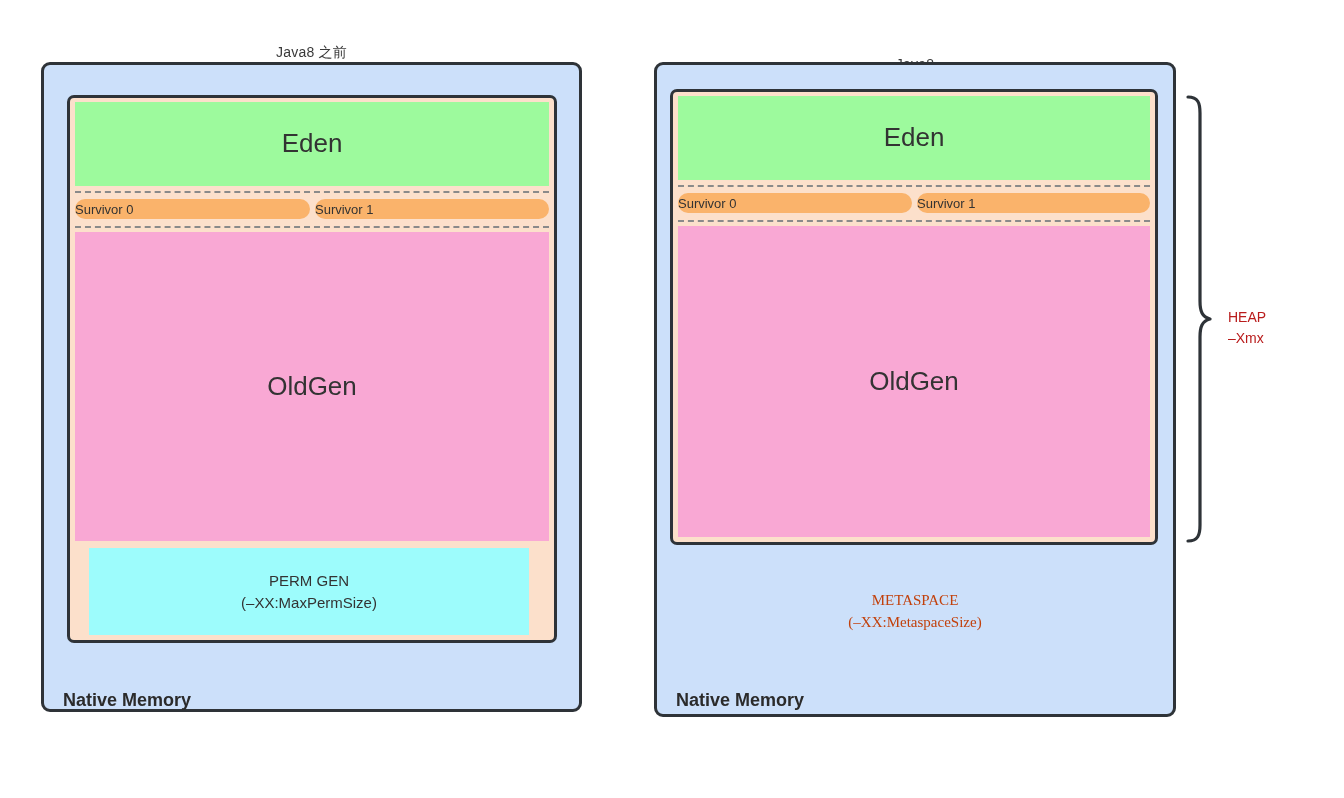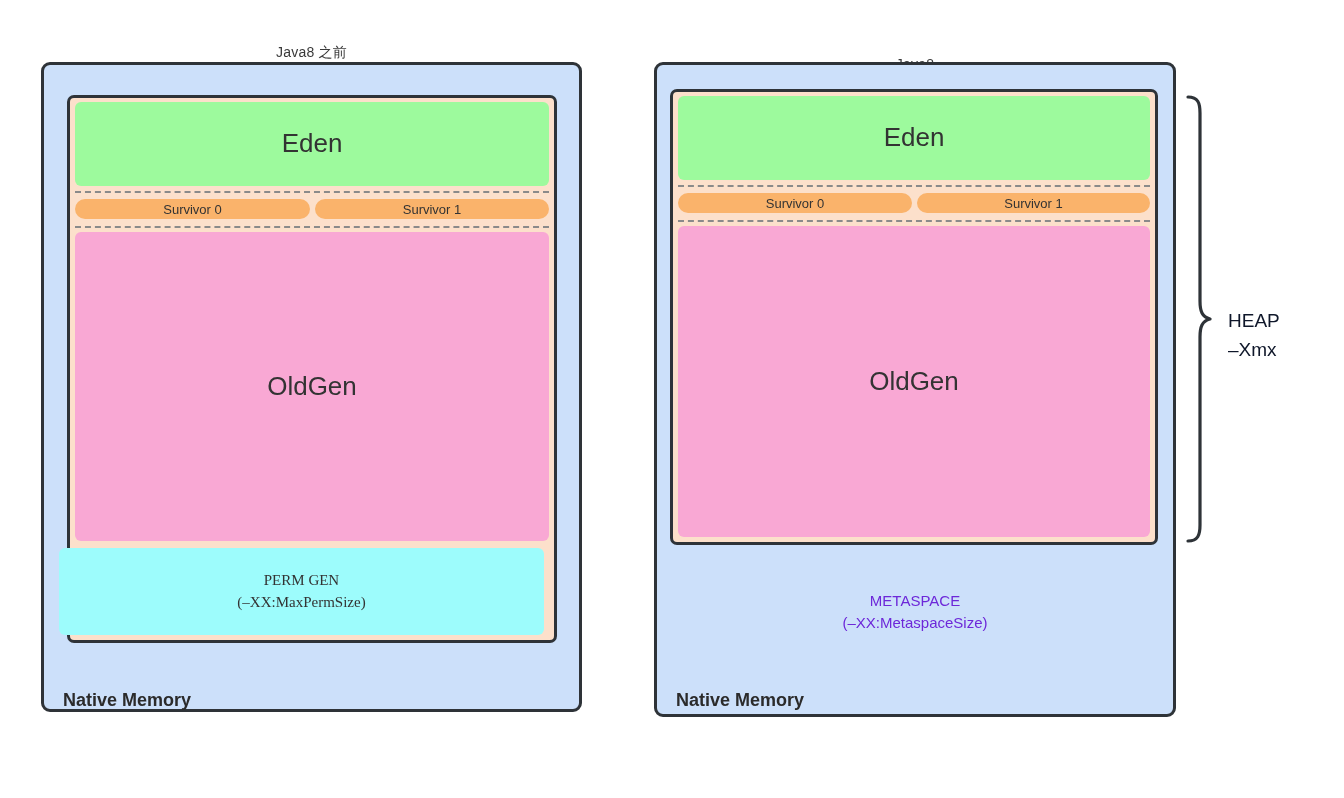--- a/index.html
+++ b/index.html
@@ -43,21 +43,21 @@
     box-sizing: border-box;
   }
 
   .region {
     position: absolute;
     box-sizing: border-box;
     display: flex;
     align-items: center;
     justify-content: center;
     text-align: center;
-    border-radius: 6px;
+    border-radius: 0;
   }
 
   .region-eden  { background: #9dfa9d; }
   .region-old   { background: #f9a8d4; }
   .region-perm  { background: #9dfcfc; }
 
   .region-label-lg {
     font-size: 26px;
     color: #333333;
     line-height: 1.15;
@@ -68,21 +68,20 @@
     line-height: 1.45;
   }
 
   .survivor {
     position: absolute;
     box-sizing: border-box;
     background: #fab36b;
     border-radius: 10px;
     display: flex;
     align-items: center;
-    justify-content: center;
     font-size: 13px;
     color: #333333;
   }
 
   .dashed-rule {
     position: absolute;
     border-top: 2px dashed #8a8a8a;
     height: 0;
   }
 
@@ -90,35 +89,36 @@
     position: absolute;
     font-size: 18px;
     font-weight: bold;
     color: #2b2b2b;
     white-space: nowrap;
   }
 
   .metaspace-label {
     position: absolute;
     font-size: 15px;
-    color: #6d28d9;
+    color: #c2410c;
     text-align: center;
     line-height: 1.45;
     white-space: nowrap;
+    font-family: Liberation Serif, serif;
   }
 
   .brace-wrap {
     position: absolute;
   }
   .brace-wrap svg { display: block; }
 
   .brace-label {
     position: absolute;
-    font-size: 19px;
-    color: #0f172a;
+    font-size: 14px;
+    color: #b91c1c;
     line-height: 1.5;
     white-space: nowrap;
   }
 </style>
 </head>
 <body>
 
 <div class="panel-title" style="left:41px; top:44px; width:541px;">Java8 之前</div>
 
 <div class="native-box" style="left:41px; top:62px; width:541px; height:650px;">
@@ -142,21 +142,21 @@
 <div class="survivor" style="left:315px; top:199px; width:234px; height:20px;">
   <span>Survivor 1</span>
 </div>
 
 <div class="dashed-rule" style="left:75px; top:226px; width:474px;"></div>
 
 <div class="region region-old" style="left:75px; top:232px; width:474px; height:309px;">
   <span class="region-label-lg">OldGen</span>
 </div>
 
-<div class="region region-perm" style="left:59px; top:548px; width:485px; height:87px;font-family:Liberation Serif, serif;">
+<div class="region region-perm" style="left:89px; top:548px; width:440px; height:87px;">
   <span class="region-label-md">
     <span>PERM GEN</span><br>
     <span>(–XX:MaxPermSize)</span>
   </span>
 </div>
 
 <div class="panel-title" style="left:654px; top:56px; width:522px;">Java8</div>
 
 <div class="native-box" style="left:654px; top:62px; width:522px; height:655px;">
 </div>

